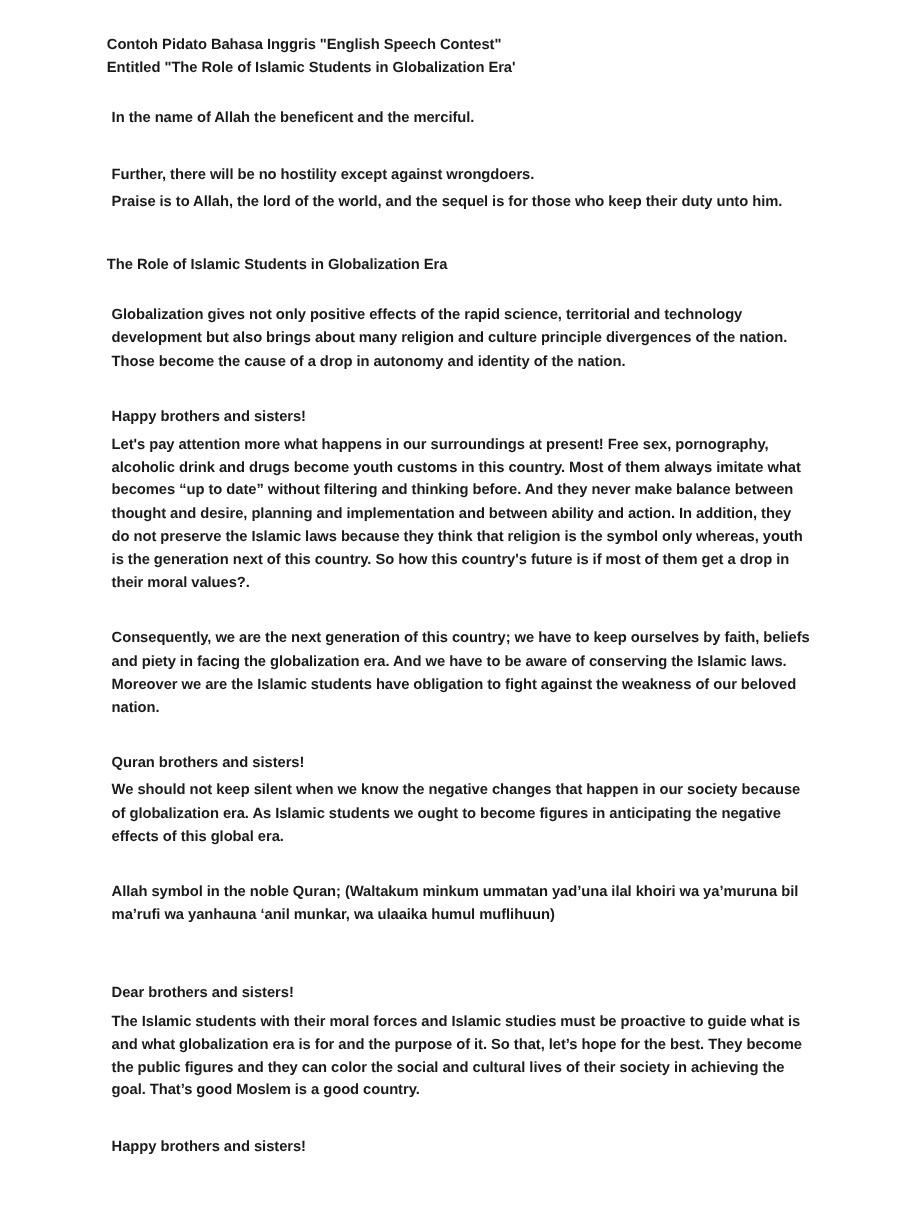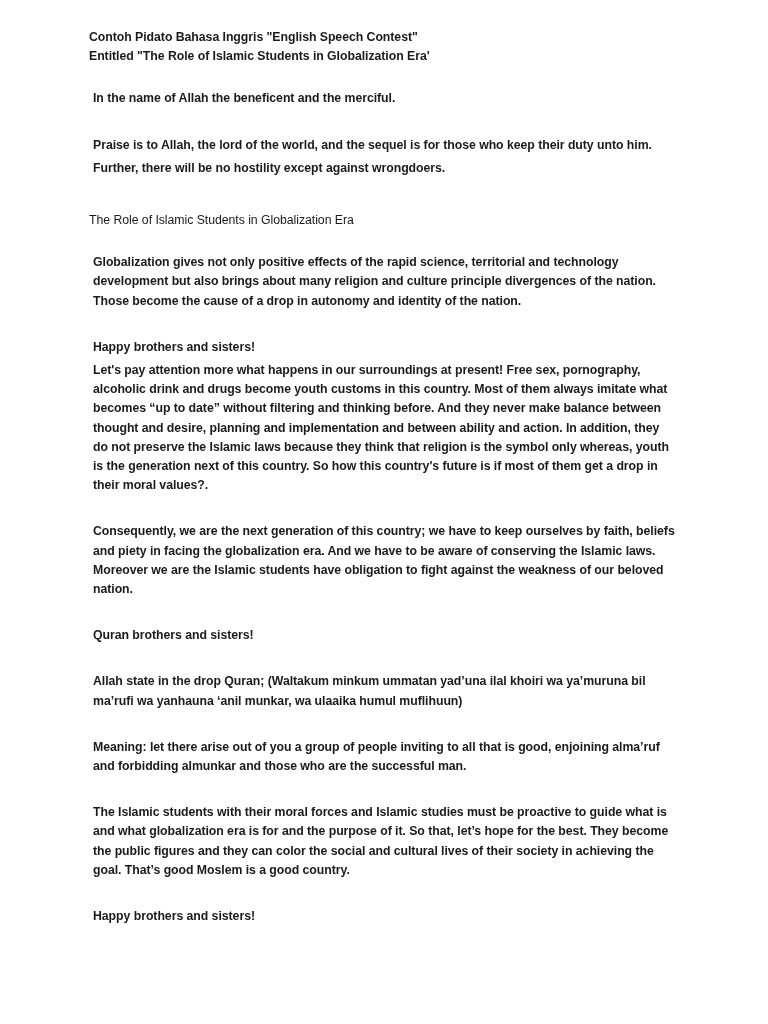--- a/index.html
+++ b/index.html
@@ -38,21 +38,21 @@
   .gap {
     height: 19px;
   }
   .gap-sm {
     height: 10px;
   }
   .heading {
     margin: 0;
     font-size: 12.3px;
     line-height: 19.2px;
-    font-weight: 400;
+    font-weight: 700;
   }
   .title-block .heading {
     font-weight: 700;
   }
   .bold-run {
     font-weight: 700;
   }
 </style>
 </head>
 <body>
@@ -64,22 +64,22 @@
       <p class="heading">Contoh Pidato Bahasa Inggris "English Speech Contest"</p>
       <p class="heading">Entitled "The Role of Islamic Students in Globalization Era'</p>
     </div>
 
     <div class="gap"></div>
 
     <p class="para">In the name of Allah the beneficent and the merciful.</p>
 
     <div class="gap"></div>
 
+    <p class="para">Further, there will be no hostility except against wrongdoers.</p>
     <p class="para">Praise is to Allah, the lord of the world, and the sequel is for those who keep their duty unto him.</p>
-    <p class="para">Further, there will be no hostility except against wrongdoers.</p>
 
     <div class="gap"></div>
 
 
     <div class="gap-sm"></div>
 
     <p class="heading">The Role of Islamic Students in Globalization Era</p>
 
     <div class="gap"></div>
 
@@ -90,31 +90,32 @@
     <p class="para">Happy brothers and sisters!</p>
     <p class="para">Let's pay attention more what happens in our surroundings at present! Free sex, pornography, alcoholic drink and drugs become youth customs in this country. Most of them always imitate what becomes “up to date” without filtering and thinking before. And they never make balance between thought and desire, planning and implementation and between ability and action. In addition, they do not preserve the Islamic laws because they think that religion is the symbol only whereas, youth is the generation next of this country. So how this country's future is if most of them get a drop in their moral values?.</p>
 
     <div class="gap"></div>
 
     <p class="para">Consequently, we are the next generation of this country; we have to keep ourselves by faith, beliefs and piety in facing the globalization era. And we have to be aware of conserving the Islamic laws. Moreover we are the Islamic students have obligation to fight against the weakness of our beloved nation.</p>
 
     <div class="gap"></div>
 
     <p class="para">Quran brothers and sisters!</p>
+    <p class="para">We should not keep silent when we know the negative changes that happen in our society because of globalization era. As Islamic students we ought to become figures in anticipating the negative effects of this global era.</p>
 
     <div class="gap"></div>
 
-    <p class="para"><span>Allah state in the drop Quran; </span><span class="bold-run">(Waltakum minkum ummatan yad’una ilal khoiri wa ya’muruna bil ma’rufi wa yanhauna ‘anil munkar, wa ulaaika humul muflihuun)</span></p>
+    <p class="para"><span>Allah symbol in the noble Quran; </span><span class="bold-run">(Waltakum minkum ummatan yad’una ilal khoiri wa ya’muruna bil ma’rufi wa yanhauna ‘anil munkar, wa ulaaika humul muflihuun)</span></p>
 
     <div class="gap"></div>
 
-    <p class="para">Meaning: let there arise out of you a group of people inviting to all that is good, enjoining alma’ruf and forbidding almunkar and those who are the successful man.</p>
 
     <div class="gap"></div>
 
+    <p class="para">Dear brothers and sisters!</p>
     <p class="para">The Islamic students with their moral forces and Islamic studies must be proactive to guide what is and what globalization era is for and the purpose of it. So that, let’s hope for the best. They become the public figures and they can color the social and cultural lives of their society in achieving the goal. That’s good Moslem is a good country.</p>
 
     <div class="gap"></div>
 
     <p class="para">Happy brothers and sisters!</p>
 
   </div>
 </div>
 
 </body></html>

